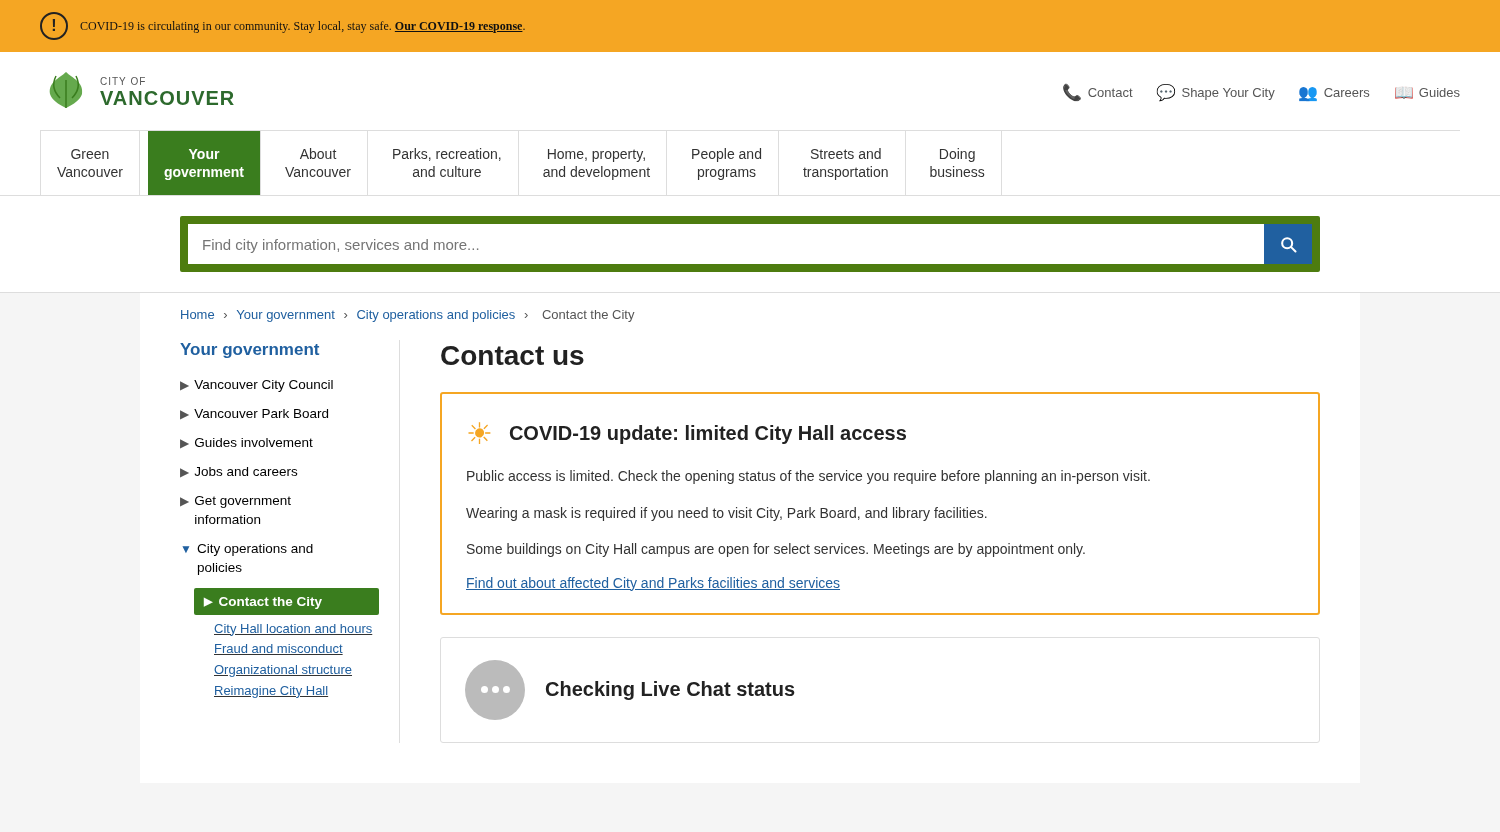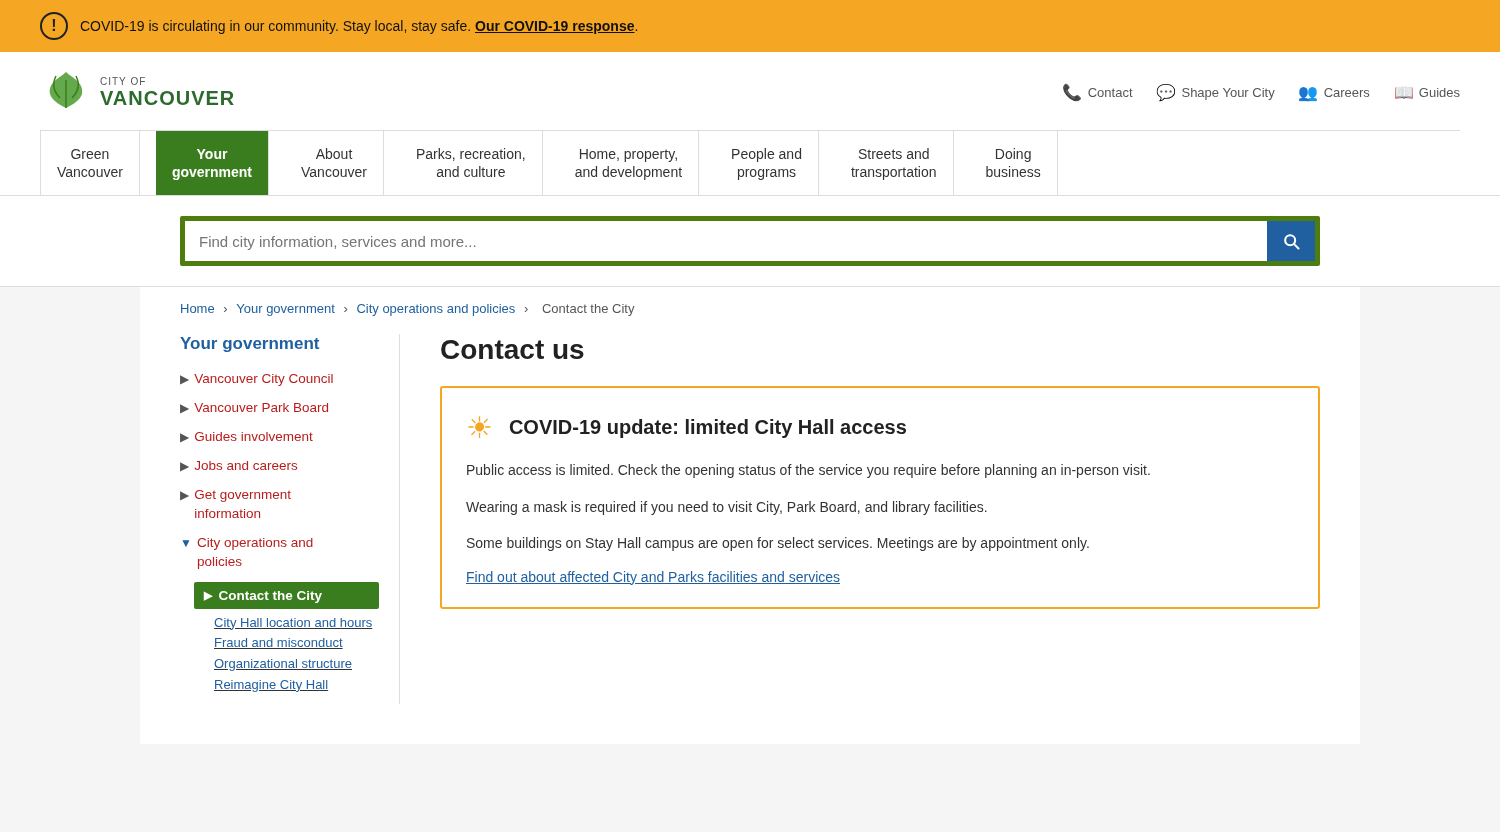--- a/index.html
+++ b/index.html
@@ -14,21 +14,21 @@
       gap: 12px;
     }
     .alert-icon {
       width: 28px; height: 28px;
       border: 2.5px solid #222;
       border-radius: 50%;
       display: flex; align-items: center; justify-content: center;
       font-weight: bold; font-size: 16px; color: #222;
       flex-shrink: 0;
     }
-    .alert-text { font-size: 14px; color: #111; font-weight: 500; }
+    .alert-text { font-size: 12px; color: #111; font-weight: 500; font-family: Liberation Serif, serif; }
     .alert-text a { color: #111; font-weight: 700; text-decoration: underline; }
 
     
     .header {
       background: #fff;
       padding: 18px 40px 0 40px;
       border-bottom: 1px solid #ddd;
     }
     .header-top {
       display: flex;
@@ -42,21 +42,21 @@
     .logo-text .city-of { font-size: 10px; color: #555; letter-spacing: 1px; text-transform: uppercase; }
     .logo-text .vancouver { font-size: 20px; font-weight: bold; color: #2d6a2d; letter-spacing: 1px; }
 
     .header-links { display: flex; align-items: center; gap: 24px; }
     .header-link { display: flex; align-items: center; gap: 5px; color: #555; font-size: 13px; text-decoration: none; cursor: pointer; }
     .link-icon { font-size: 16px; color: #888; }
 
     
     .main-nav {
       display: flex;
-      gap: 16px;
+      gap: 8px;
       border-top: 1px solid #ddd;
     }
     .nav-item {
       padding: 14px 16px;
       font-size: 14px;
       color: #333;
       cursor: pointer;
       text-decoration: none;
       border-right: 1px solid #ddd;
       white-space: nowrap;
@@ -72,21 +72,21 @@
 
     
     .search-area {
       background: #fff;
       padding: 20px 40px;
       border-bottom: 1px solid #ddd;
     }
     .search-box {
       display: flex;
       align-items: center;
-      border: 5px solid #4d7c0f;
+      border: 8px solid #4d7c0f;
       border-radius: 2px;
       overflow: hidden;
       max-width: 1140px;
       margin: 0 auto;
     }
     .search-input {
       flex: 1;
       border: none;
       outline: none;
       padding: 10px 14px;
@@ -142,21 +142,21 @@
     .sidebar-item {
       display: flex;
       align-items: flex-start;
       gap: 5px;
       margin-bottom: 10px;
       cursor: pointer;
     }
     .sidebar-item .arrow { color: #555; font-size: 12px; margin-top: 2px; }
     .sidebar-item .arrow.open { color: #2060a0; }
     .sidebar-item a {
-      color: #b91c1c;
+      color: #000000;
       text-decoration: none;
       font-size: 13.5px;
       line-height: 1.4;
     }
     .sidebar-active-item {
       background: #3a7d1e;
       color: #fff;
       padding: 6px 10px;
       font-size: 13.5px;
       font-weight: bold;
@@ -392,20 +392,30 @@
     <main class="main-content">
       <h1 class="page-title">Contact us</h1>
 
       <div class="covid-card">
         <div class="covid-card-header">
           <span class="covid-sun-icon">☀</span>
           <h2 class="covid-card-title">COVID-19 update: limited City Hall access</h2>
         </div>
         <p>Public access is limited. Check the opening status of the service you require before planning an in-person visit.</p>
         <p>Wearing a mask is required if you need to visit City, Park Board, and library facilities.</p>
-        <p>Some buildings on Stay Hall campus are open for select services. Meetings are by appointment only.</p>
+        <p>Some buildings on City Hall campus are open for select services. Meetings are by appointment only.</p>
         <a href="#">Find out about affected City and Parks facilities and services</a>
       </div>
 
+      <div class="chat-card">
+        <div class="chat-bubble-icon">
+          <div class="chat-dots">
+            <div class="chat-dot"></div>
+            <div class="chat-dot"></div>
+            <div class="chat-dot"></div>
+          </div>
+        </div>
+        <h2 class="chat-card-title">Checking Live Chat status</h2>
+      </div>
     </main>
 
   </div>
 </div>
 
 </body></html>

